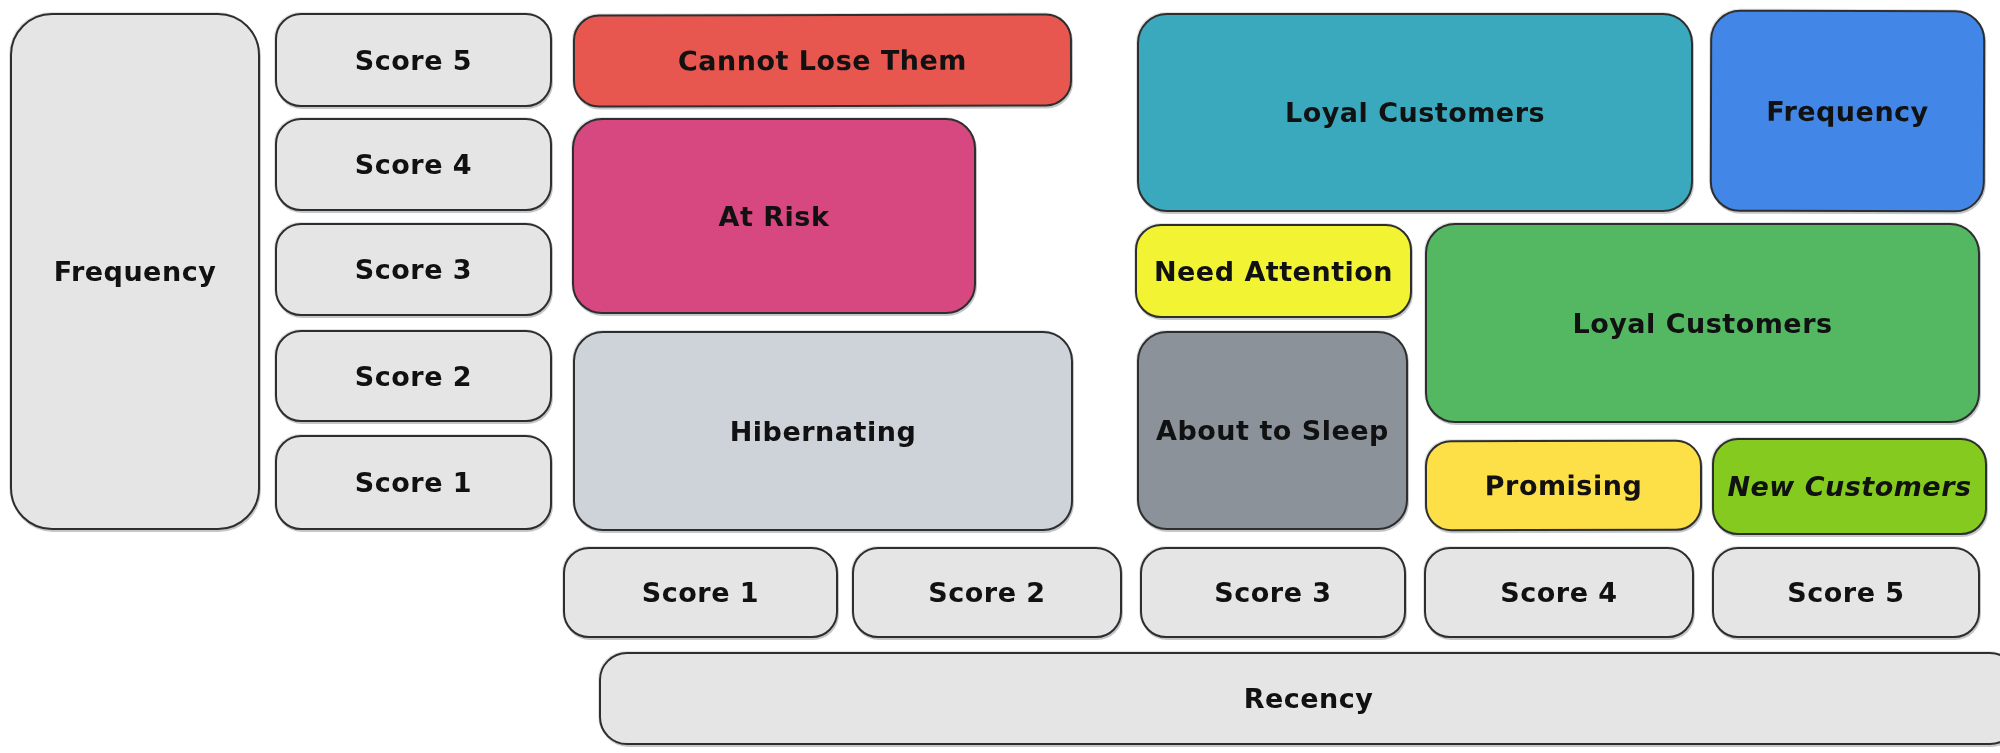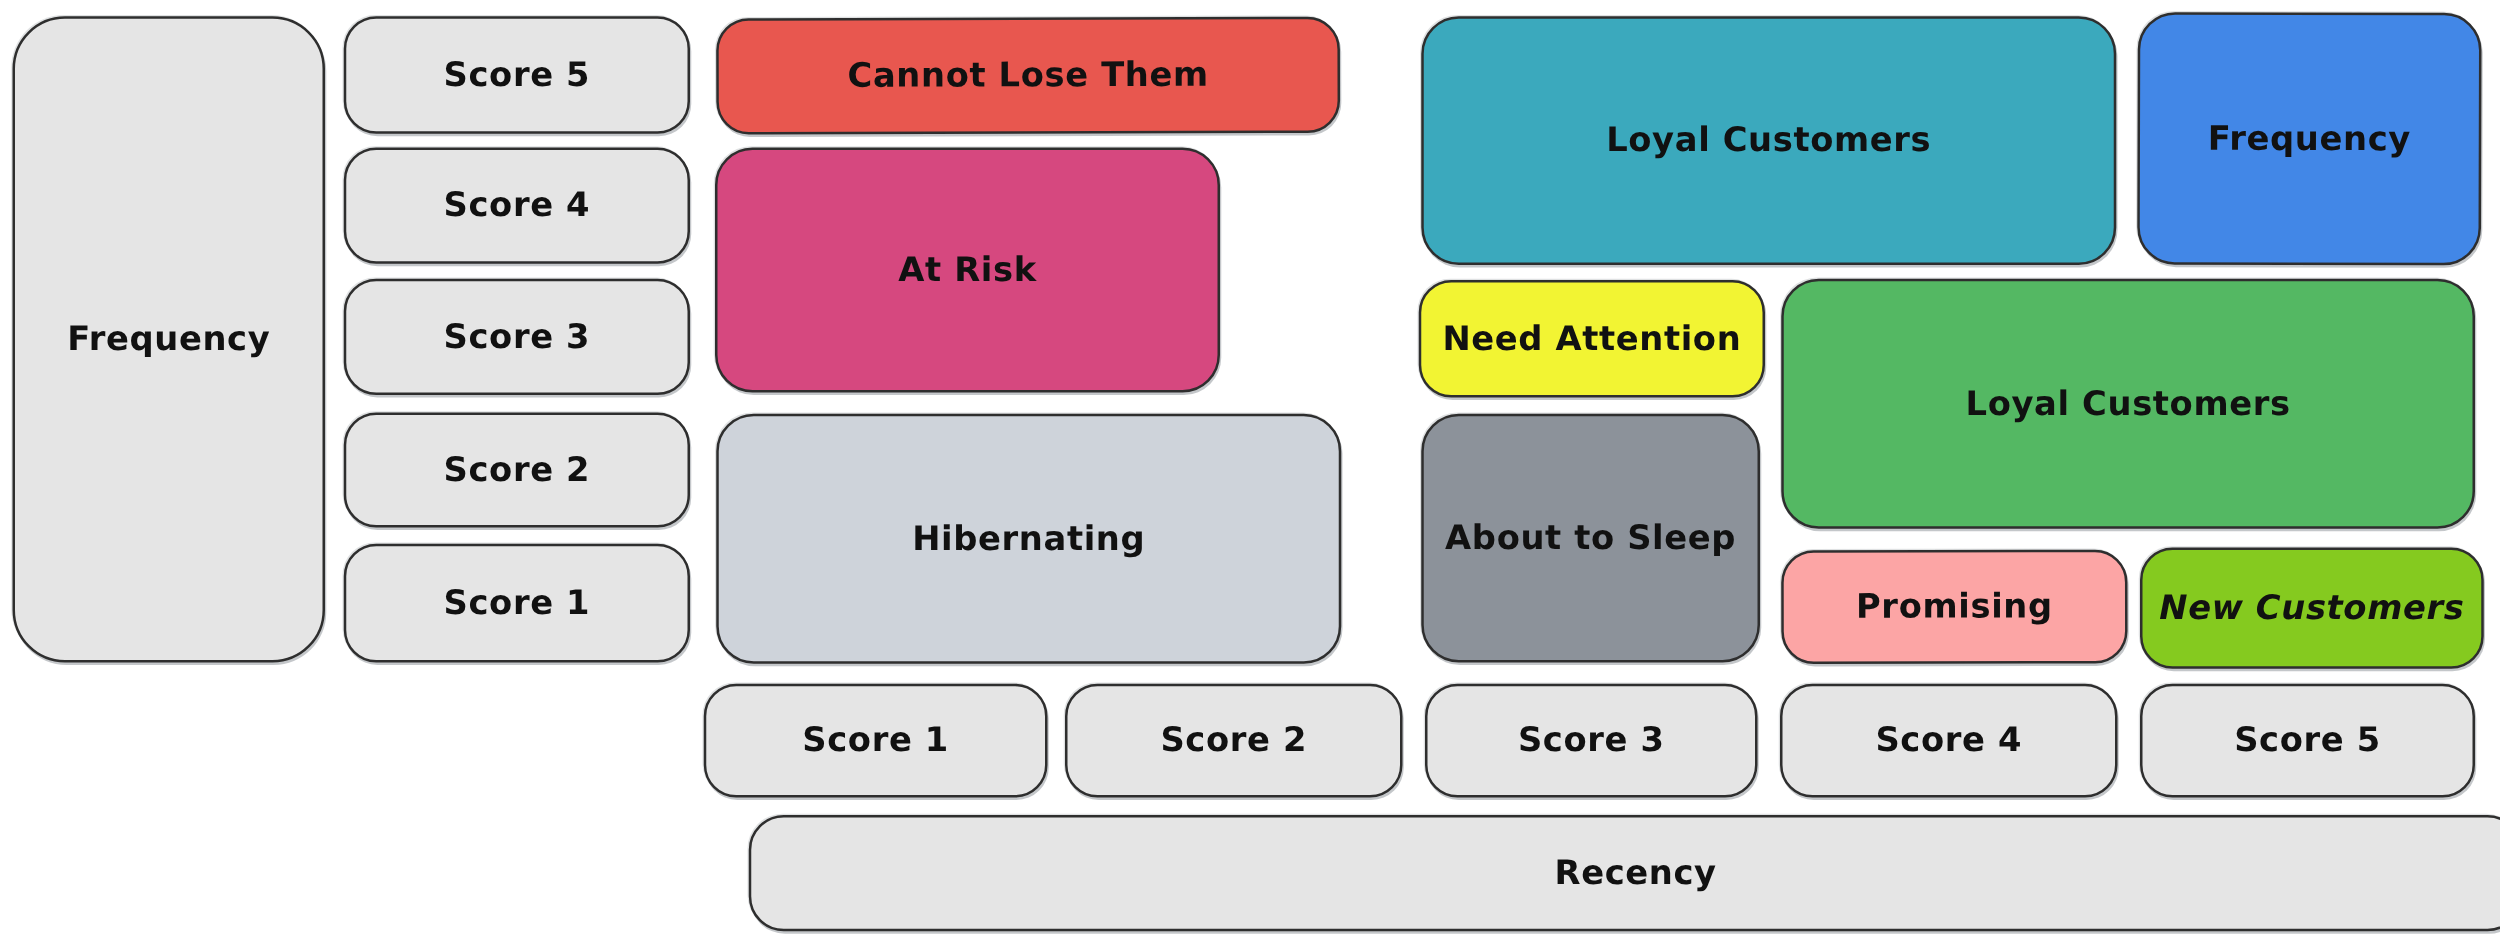--- a/index.html
+++ b/index.html
@@ -99,21 +99,21 @@
   </div>
   <div class="box seg-need" style="background: rgb(242, 244, 51); justify-content: center;">
     <span class="lbl">Need Attention</span>
   </div>
   <div class="box seg-sleep" style="background: rgb(140, 146, 154);">
     <span class="lbl">About to Sleep</span>
   </div>
   <div class="box seg-loyal-mid" style="background: rgb(84, 184, 99);">
     <span class="lbl">Loyal Customers</span>
   </div>
-  <div class="box seg-promising" style="background: #fca5a5;">
+  <div class="box seg-promising" style="background: #fde047;">
     <span class="lbl">Promising</span>
   </div>
   <div class="box seg-new" style="background: rgb(133, 202, 31);">
     <span class="lbl">New Customers</span>
   </div>
 
   <div class="box rs1">
     <span class="lbl">Score 1</span>
   </div>
   <div class="box rs2">

